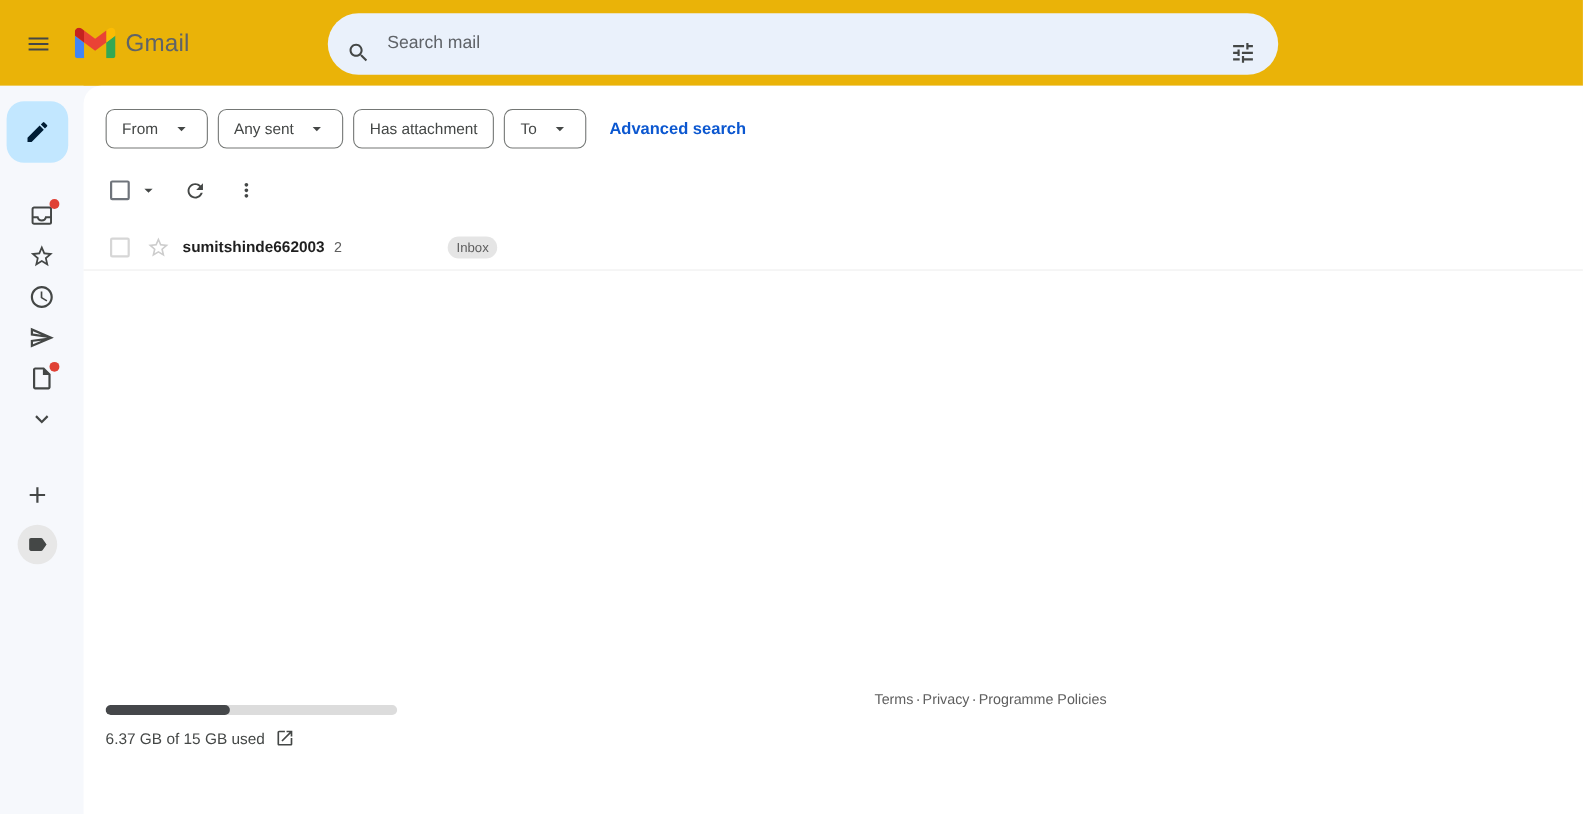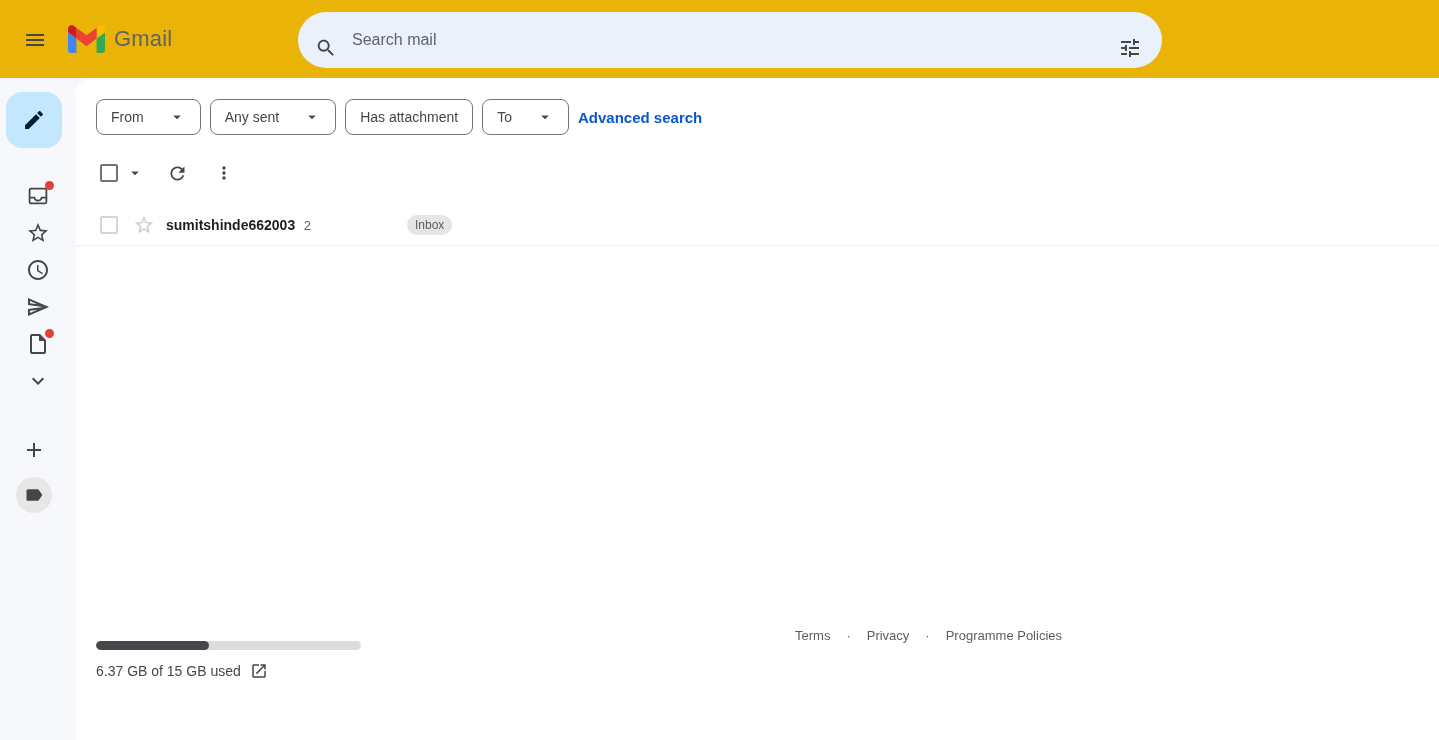--- a/index.html
+++ b/index.html
@@ -71,27 +71,27 @@
 
   
   .main {
     position:absolute; left:76px; top:78px; right:0; bottom:0;
     background:#ffffff; border-top-left-radius:16px;
   }
 
   
   .chips-row { display:flex; align-items:center; gap:9px; padding:21px 0 0 20px; }
   .chip {
-    display:flex; align-items:center; gap:24px; height:36px; padding:0 14px;
+    display:flex; align-items:center; gap:12px; height:36px; padding:0 14px;
     background:#fff; border:1px solid #747775; border-radius:8px;
     font-size:14px; color:#444746; cursor:pointer;
     font-family:"Liberation Sans", sans-serif;
   }
   .advanced-search-link {
-    color:#0b57d0; font-size:15px; font-weight:bold;
+    margin-left:12px; color:#0b57d0; font-size:15px; font-weight:bold;
     text-decoration:none; cursor:pointer;
   }
 
   
   .toolbar { display:flex; align-items:center; height:48px; margin-top:14px; padding-left:24px; }
   .cb {
     width:18px; height:18px; border:2px solid #6f747b; border-radius:2px;
     background:#fff; cursor:pointer; flex:0 0 auto;
   }
   .caret-btn { border:none; background:transparent; cursor:pointer; margin-left:8px; padding:0; }
@@ -126,21 +126,21 @@
   .storage-track { width:100%; height:9px; background:#dcdcdc; border-radius:5px; overflow:hidden; }
   .storage-fill { height:100%; background:#45474a; border-radius:5px; width:0; }
   .storage-text {
     margin-top:12px; font-size:14px; color:#444746;
     display:flex; align-items:center; gap:9px;
   }
 
   
   .footer-links {
     position:absolute; top:550px; left:719px; font-size:13px; color:#5e5e5e;
-    display:flex; align-items:center; gap:16px; white-space:nowrap;
+    display:flex; align-items:center; gap:2px; white-space:nowrap;
   }
   .footer-link { cursor:pointer; }
 </style>
 </head>
 <body>
 
 <div class="header">
   <button class="hamburger-btn">
     <span>
       <svg width="24" height="24" viewBox="0 0 24 24" fill="#444746">

